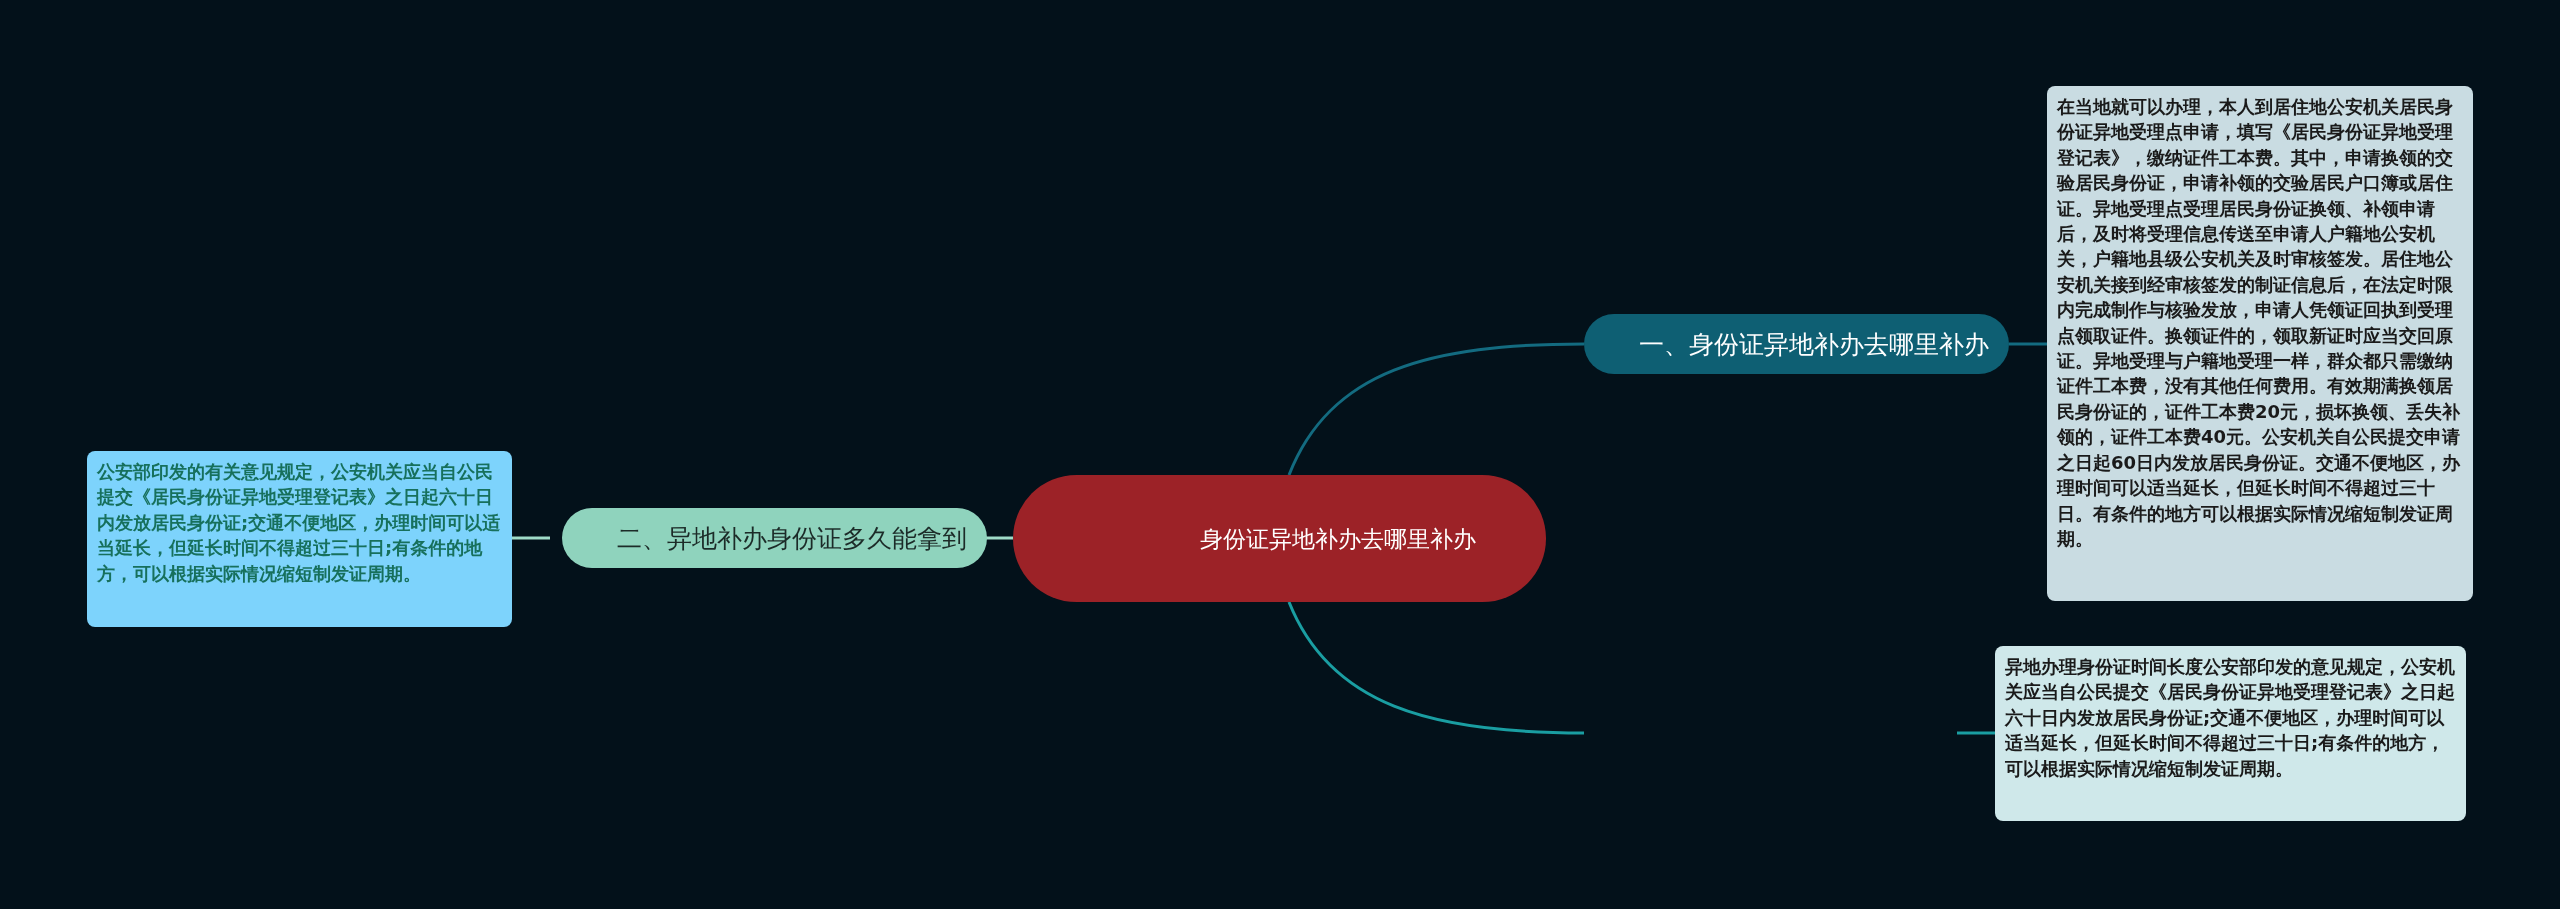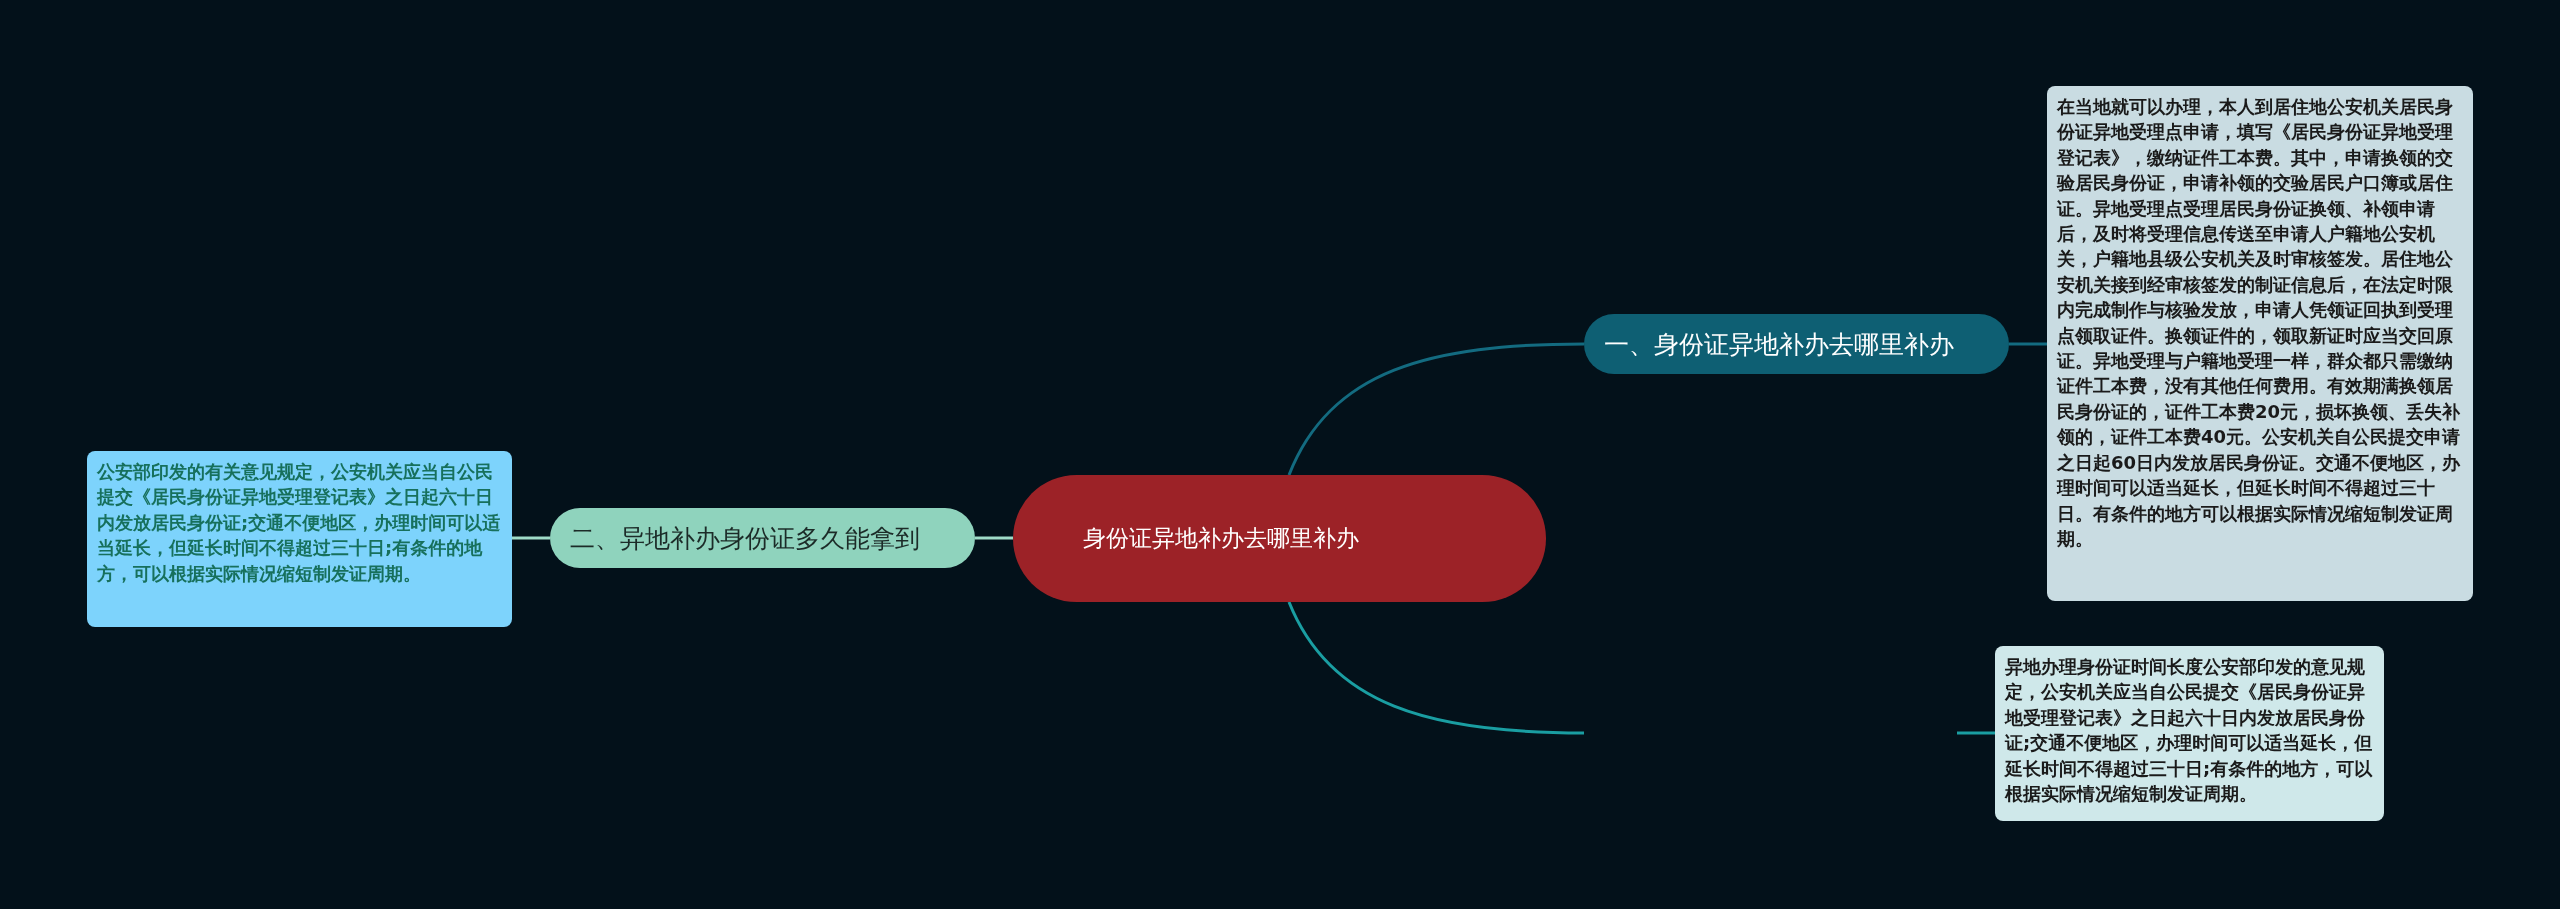--- a/index.html
+++ b/index.html
@@ -24,24 +24,23 @@
       position: absolute;
       left: 0; top: 0;
       width: 2560px;
       height: 909px;
     }
     .node {
       position: absolute;
       box-sizing: border-box;
       display: flex;
       align-items: center;
-      justify-content: flex-start;
+      justify-content: flex-end;
       text-align: center;
       white-space: nowrap;
-      font-family: Liberation Serif, serif;
     }
     .center-node {
       left: 1013px;
       top: 475px;
       width: 533px;
       height: 127px;
       border-radius: 64px;
       background: #9c2227;
       color: #ffffff;
       font-size: 23px;
@@ -56,21 +55,21 @@
       padding: 0 20px;
     }
     .branch-1 {
       left: 1584px;
       top: 314px;
       width: 425px;
       background: #0e5f73;
       color: #ffffff;
     }
     .branch-2 {
-      left: 550px;
+      left: 562px;
       top: 508px;
       width: 425px;
       background: #8fd3bd;
       color: #1c2b28;
     }
     .branch-3 {
       left: 1584px;
       top: 703px;
       width: 373px;
       background: #15969a;
@@ -99,21 +98,21 @@
       left: 87px;
       top: 451px;
       width: 425px;
       height: 176px;
       background: #7dd3fc;
       color: #17705c;
     }
     .leaf-3 {
       left: 1995px;
       top: 646px;
-      width: 389px;
+      width: 471px;
       height: 175px;
       background: #cfe8ea;
       color: #1a1a1a;
     }
   </style>
 </head>
 <body>
 
 <div class="canvas">
 

